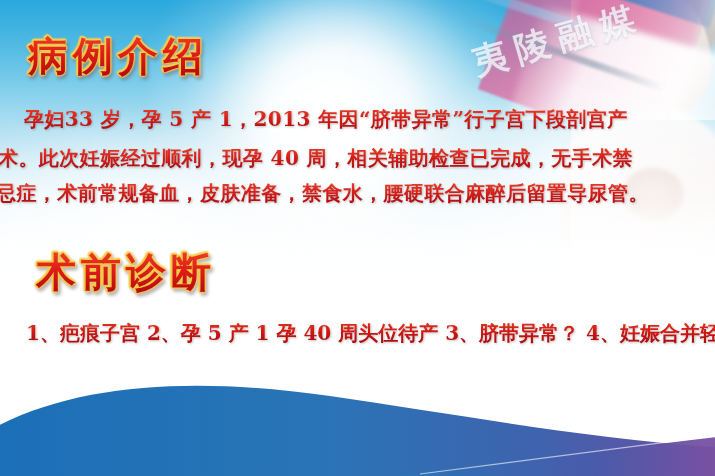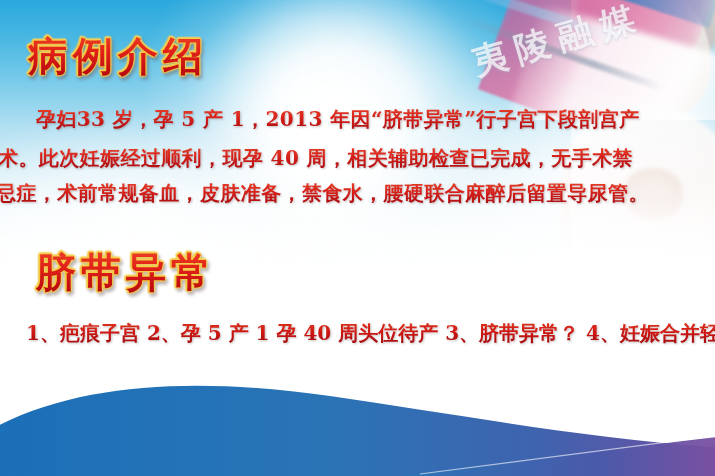--- a/index.html
+++ b/index.html
@@ -295,21 +295,21 @@
     font-size: 20px;
     letter-spacing: 0.4px;
     white-space: nowrap;
     color: #cf1816;
     background: linear-gradient(180deg, #e8452c 0%, #d6201a 45%, #b30f12 82%, #990a10 100%);
     -webkit-background-clip: text;
     background-clip: text;
     -webkit-text-fill-color: transparent;
     filter: drop-shadow(1.4px 1.6px 1px rgba(120,100,100,0.42));
   }
-  #body-1 { left: 36px;  top: 106px; }
+  #body-1 { left: 24px;  top: 106px; }
   #body-2 { left: -2px;  top: 145px; }
   #body-3 { left: -4px;  top: 180px; }
 
   .diag-line {
     position: absolute;
     left: 26px; top: 320px;
     font-family: "DejaVu Serif", "Liberation Serif", serif;
     font-weight: 700;
     font-size: 20px;
     letter-spacing: 0px;
@@ -356,21 +356,21 @@
   </div>
 
   <div class="watermark">夷陵融媒</div>
 
   <div id="title-case" class="section-title">病例介绍</div>
 
   <div id="body-1" class="body-line">孕妇33 岁，孕 5 产 1，2013 年因“脐带异常”行子宫下段剖宫产</div>
   <div id="body-2" class="body-line">术。此次妊娠经过顺利，现孕 40 周，相关辅助检查已完成，无手术禁</div>
   <div id="body-3" class="body-line">忌症，术前常规备血，皮肤准备，禁食水，腰硬联合麻醉后留置导尿管。</div>
 
-  <div id="title-diag" class="section-title">脐带异常</div>
+  <div id="title-diag" class="section-title">术前诊断</div>
 
   <div class="diag-line">1、疤痕子宫 2、孕 5 产 1 孕 40 周头位待产 3、脐带异常？  4、妊娠合并轻度贫</div>
 
   <div class="bottom-art">
     <svg viewBox="0 0 715 130" preserveAspectRatio="none">
       <defs>
         <linearGradient id="gblue" x1="0" y1="0" x2="1" y2="0">
           <stop offset="0%" stop-color="#1a6fb8"></stop>
           <stop offset="45%" stop-color="#2a74b6"></stop>
           <stop offset="72%" stop-color="#3f63ae"></stop>

